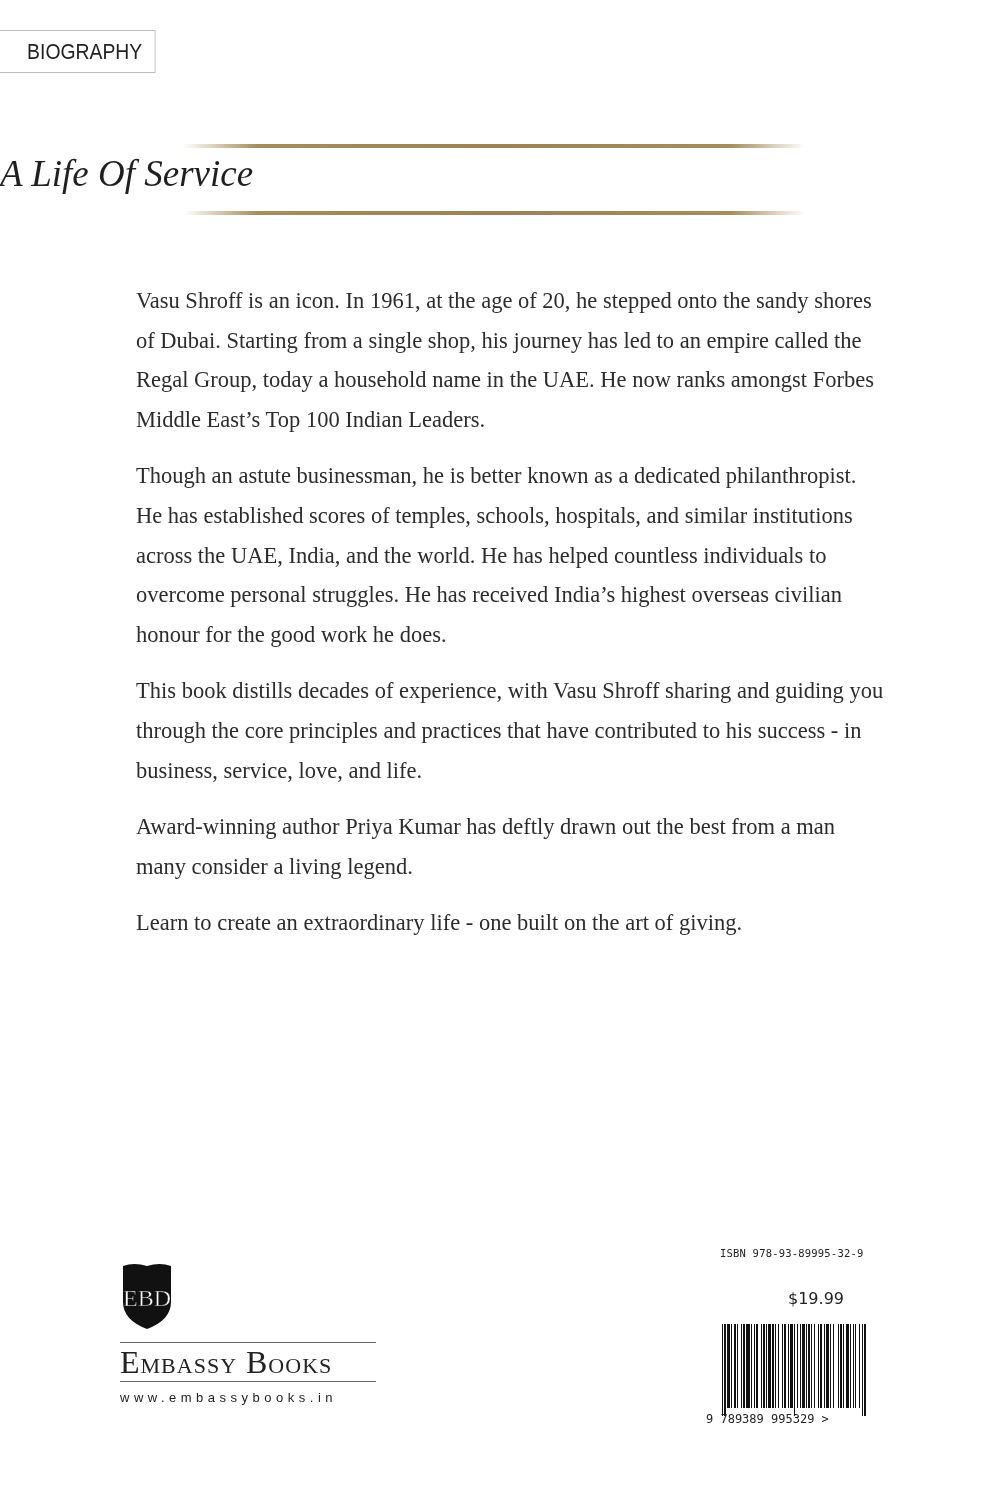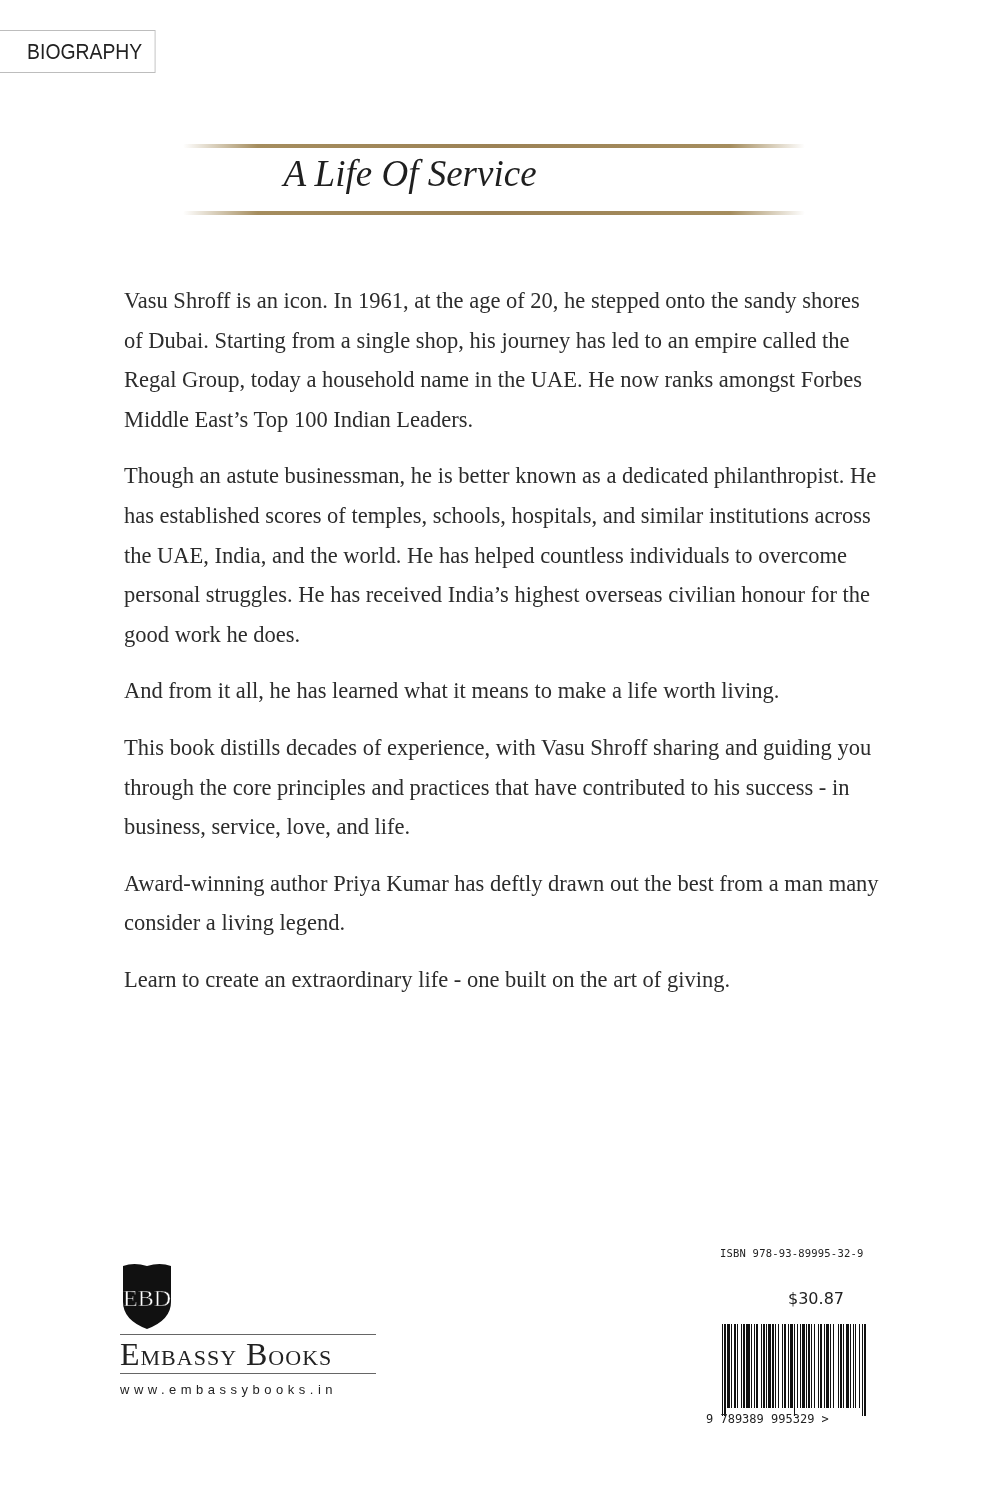--- a/index.html
+++ b/index.html
@@ -2,62 +2,61 @@
 <html><head>
 <meta charset="utf-8">
 <style>
   html, body { margin:0; padding:0; }
   body { width:990px; height:1500px; background:#ffffff; position:relative; overflow:hidden; font-family:"Liberation Serif", serif; color:#2a2a2a; }
   .genre-tag { position:absolute; left:-2px; top:30px; width:179px; height:43px; border:1.5px solid #bdbdbd; box-sizing:border-box; display:flex; align-items:center; justify-content:center; font-family:"Liberation Sans", sans-serif; font-size:22px; color:#222; letter-spacing:0px; transform:scaleX(0.88); transform-origin:left center; }
   .genre-tag span { padding-left:18px; }
   .rule { position:absolute; left:183px; width:622px; height:4px; background:linear-gradient(to right, rgba(176,150,100,0) 0%, #a58d5e 12%, #9c8255 50%, #a58d5e 88%, rgba(176,150,100,0) 100%); border-radius:2px; }
   .rule.top { top:144px; }
   .rule.bottom { top:211px; }
-  .title { position:absolute; left:0; width:820px; top:152px; text-align:center; font-style:italic; font-size:37px; color:#1f1f1f; }
+  .title { position:absolute; left:0; width:820px; top:152px; font-style:italic; font-size:37px; color:#1f1f1f; }
   .blurb { position:absolute; left:124px; top:281px; width:760px; font-size:22.5px; line-height:39.6px; color:#2c2c2c; }
-  .blurb p { margin:0 0 17px 0; }
+  .blurb p { margin:0 0 17px 12px; }
   .publisher { position:absolute; left:120px; top:1262px; width:256px; }
   .shield { width:54px; height:68px; margin:0 auto; }
-  .pub-name { font-family:"Liberation Serif", serif; font-size:32px; color:#222; letter-spacing:1px; border-top:1px solid #666; border-bottom:1px solid #666; line-height:38px; font-variant:small-caps; white-space:nowrap; }
+  .pub-name { font-family:"Liberation Serif", serif; font-size:32px; color:#222; letter-spacing:1px; border-top:1px solid #666; border-bottom:1px solid #666; margin-top:8px; line-height:38px; font-variant:small-caps; white-space:nowrap; }
   .pub-url { font-family:"Liberation Sans", sans-serif; font-size:13px; letter-spacing:4.5px; color:#222; margin-top:8px; white-space:nowrap; }
   .price { position:absolute; left:788px; top:1289px; font-family:"DejaVu Sans", sans-serif; font-size:16px; color:#222; }
   .isbn { position:absolute; left:720px; top:1247px; font-family:"DejaVu Sans Mono", monospace; font-size:10.5px; color:#222; letter-spacing:0.2px; }
   .barcode { position:absolute; left:722px; top:1324px; width:144px; height:92px; }
   .barcode-digits { position:absolute; left:706px; top:1412px; width:180px; font-family:"DejaVu Sans Mono", monospace; font-size:12px; color:#222; background:transparent; white-space:pre; }
 </style>
 </head>
 <body>
 
 <div class="genre-tag">
     <span>BIOGRAPHY</span>
   </div>
 
 <div class="rule top"></div>
 <div class="title">A Life Of Service</div>
 <div class="rule bottom"></div>
 
 <div class="blurb">
   <p>Vasu Shroff is an icon. In 1961, at the age of 20, he stepped onto the sandy shores of Dubai. Starting from a single shop, his journey has led to an empire called the Regal Group, today a household name in the UAE. He now ranks amongst Forbes Middle East’s Top 100 Indian Leaders.</p>
   <p>Though an astute businessman, he is better known as a dedicated philanthropist. He has established scores of temples, schools, hospitals, and similar institutions across the UAE, India, and the world. He has helped countless individuals to overcome personal struggles. He has received India’s highest overseas civilian honour for the good work he does.</p>
-  <p>And from it all, he has learned what it means to make a life worth living.</p>
   <p>This book distills decades of experience, with Vasu Shroff sharing and guiding you through the core principles and practices that have contributed to his success - in business, service, love, and life.</p>
   <p>Award-winning author Priya Kumar has deftly drawn out the best from a man many consider a living legend.</p>
   <p>Learn to create an extraordinary life - one built on the art of giving.</p>
 </div>
 
 <div class="publisher">
   <svg class="shield" viewBox="0 0 54 68">
     <path d="M3 4 Q14 0 27 4 Q40 0 51 4 L51 40 Q51 58 27 67 Q3 58 3 40 Z" fill="#111"></path>
     <text x="27" y="44" text-anchor="middle" font-family="Liberation Serif, serif" font-size="24" fill="#fff" stroke="#111" stroke-width="0.5">EBD</text>
   </svg>
   <div class="pub-name">Embassy Books</div>
   <div class="pub-url">www.embassybooks.in</div>
 </div>
 
-<div class="price">$30.87</div>
+<div class="price">$19.99</div>
 <div class="isbn">ISBN 978-93-89995-32-9</div>
 <svg class="barcode" id="barcode" viewBox="0 0 144 92">
     <rect x="0" y="0" width="1" height="92" fill="#111"></rect>
     <rect x="2" y="0" width="2" height="92" fill="#111"></rect>
     <rect x="5" y="0" width="3" height="84" fill="#111"></rect>
     <rect x="9" y="0" width="1" height="84" fill="#111"></rect>
     <rect x="12" y="0" width="2" height="84" fill="#111"></rect>
     <rect x="15" y="0" width="1" height="84" fill="#111"></rect>
     <rect x="19" y="0" width="1" height="84" fill="#111"></rect>
     <rect x="21" y="0" width="2" height="84" fill="#111"></rect>

